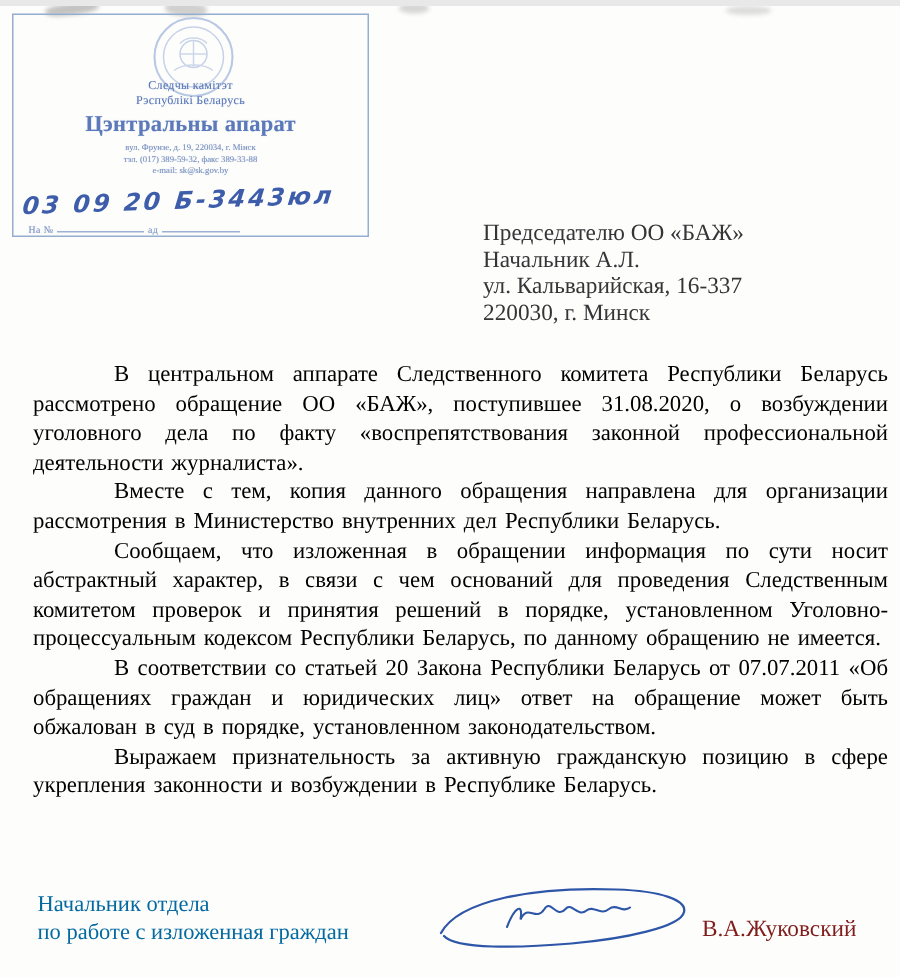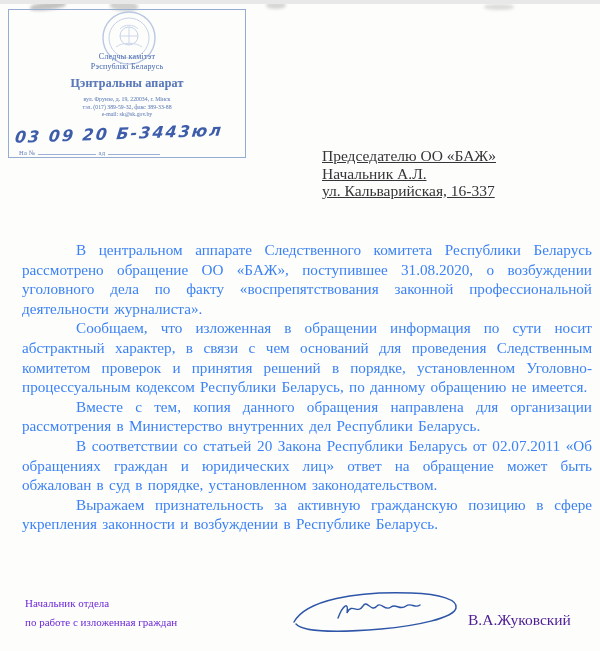--- a/index.html
+++ b/index.html
@@ -21,21 +21,21 @@
   
   .stamp{
     position:absolute;left:8px;top:5px;width:236px;height:147px;
     border:1px solid #96add2;
     color:#5b79bb;
   }
   .emblem{position:absolute;left:91px;top:-1px;}
   .cols{position:absolute;top:42px;left:0;right:0;display:flex;text-align:center;}
   .col{flex:1;padding:0 2px;}
   .org{font-size:8px;line-height:10px;letter-spacing:.2px;}
-  .dept{font-size:12px;line-height:10px;font-weight:bold;margin-top:6px;letter-spacing:.2px;}
+  .dept{font-size:15px;line-height:10px;font-weight:bold;margin-top:6px;letter-spacing:.2px;}
   .addr{font-size:5.8px;line-height:7.5px;margin-top:8px;color:#7b93c2;}
   .stamp, .stamp *{text-shadow:0 0 .6px rgba(120,145,195,.55);}
   .handwritten-ref{
     position:absolute;left:6px;top:114px;width:220px;
     font-family:"DejaVu Sans", sans-serif;
     font-style:italic;font-weight:bold;
     font-size:16px;color:#3d5dab;
     transform:rotate(-2deg) skewX(-8deg);
     letter-spacing:2px;white-space:nowrap;
     text-shadow:none;
@@ -43,37 +43,37 @@
   .ref-line{
     position:absolute;left:10px;top:138px;
     font-size:6.5px;color:#8199c6;letter-spacing:.3px;
   }
   .blank{display:inline-block;border-bottom:1px solid #9db1d6;height:6px;}
   .b1{width:58px;margin:0 3px 0 2px;}
   .b2{width:52px;margin-left:3px;}
   
   .recipient{
     position:absolute;left:322px;top:143px;
-    font-size:15.5px;line-height:17.5px;color:#353538;text-decoration:underline;
+    font-size:15.5px;line-height:17.5px;color:#353538;
   }
   
   .body-text{
     position:absolute;left:22px;top:236px;width:570px;
-    font-size:15.2px;line-height:19.6px;color:#3b82f6;
+    font-size:15.2px;line-height:19.6px;color:#000000;
     text-align:justify;
   }
   .body-text p{margin:0;text-indent:54px;word-spacing:1.5px;}
   
   .sig-post{
     position:absolute;left:25px;top:590px;
-    font-size:11px;line-height:19px;color:#6d28d9;
+    font-size:15px;line-height:19px;color:#0369a1;
   }
   .sig-name{
     position:absolute;left:468px;top:607px;
-    font-size:15.5px;color:#4c1d95;
+    font-size:15.5px;color:#7f1d1d;
   }
   .sig-scribble{position:absolute;left:286px;top:584px;}
 </style>
 </head>
 <body>
 
 <div class="page">
 
   <div class="smudge sm1"></div>
   <div class="smudge sm2"></div>
@@ -110,27 +110,28 @@
 
     <div class="ref-line">
       <span>На №</span><span class="blank b1"></span><span>ад</span><span class="blank b2"></span>
     </div>
   </div>
 
   <div class="recipient">
     <div>Председателю ОО «БАЖ»</div>
     <div>Начальник А.Л.</div>
     <div>ул. Кальварийская, 16-337</div>
+    <div>220030, г. Минск</div>
   </div>
 
   <div class="body-text">
     <p>В центральном аппарате Следственного комитета Республики Беларусь рассмотрено обращение ОО «БАЖ», поступившее 31.08.2020, о возбуждении уголовного дела по факту «воспрепятствования законной профессиональной деятельности журналиста».</p>
+    <p>Вместе с тем, копия данного обращения направлена для организации рассмотрения в Министерство внутренних дел Республики Беларусь.</p>
     <p>Сообщаем, что изложенная в обращении информация по сути носит абстрактный характер, в связи с чем оснований для проведения Следственным комитетом проверок и принятия решений в порядке, установленном Уголовно-процессуальным кодексом Республики Беларусь, по данному обращению не имеется.</p>
-    <p>Вместе с тем, копия данного обращения направлена для организации рассмотрения в Министерство внутренних дел Республики Беларусь.</p>
-    <p>В соответствии со статьей 20 Закона Республики Беларусь от 02.07.2011 «Об обращениях граждан и юридических лиц» ответ на обращение может быть обжалован в суд в порядке, установленном законодательством.</p>
+    <p>В соответствии со статьей 20 Закона Республики Беларусь от 07.07.2011 «Об обращениях граждан и юридических лиц» ответ на обращение может быть обжалован в суд в порядке, установленном законодательством.</p>
     <p>Выражаем признательность за активную гражданскую позицию в сфере укрепления законности и возбуждении в Республике Беларусь.</p>
   </div>
 
   <div class="sig-post">
     <div>Начальник отдела</div>
     <div>по работе с изложенная граждан</div>
   </div>
 
   <svg class="sig-scribble" width="178" height="54" viewBox="0 0 178 54">
     <path d="M8,34 C20,12 70,3 125,5 C155,6 172,12 170,20 C168,30 130,38 95,41 C60,44 18,45 10,36" fill="none" stroke="#2d55a8" stroke-width="1.5" stroke-linecap="round"></path>

